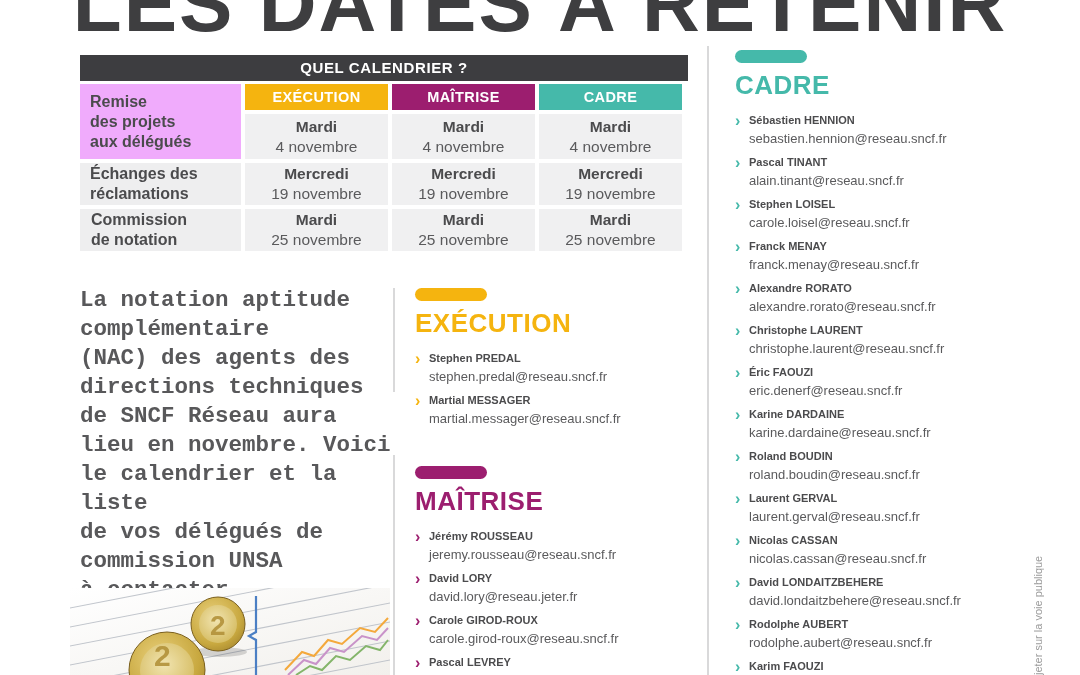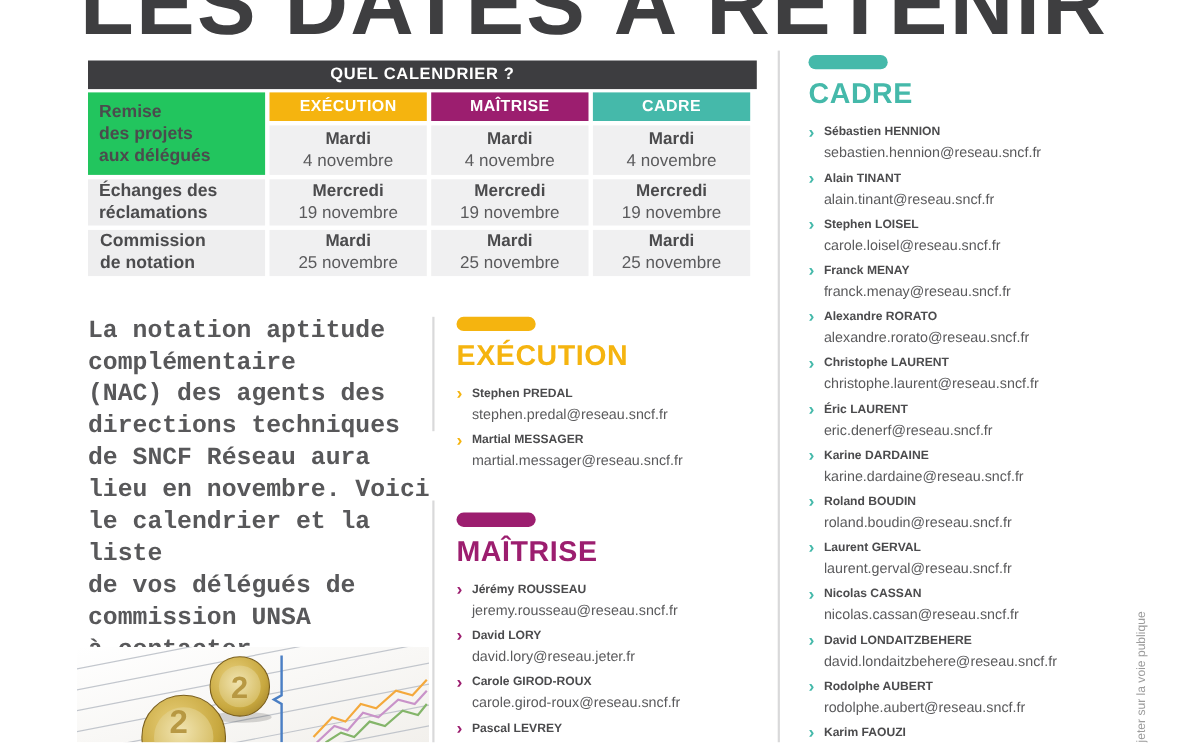--- a/index.html
+++ b/index.html
@@ -33,21 +33,21 @@
   }
   .colhdr {
     color:#ffffff; font-weight:700; font-size:14.5px; letter-spacing:0.4px;
     display:flex; align-items:center; justify-content:center;
   }
   .lbl {
     background:#eeeeef; color:#4b4b4d; font-weight:700; font-size:16px;
     line-height:20px; display:flex; align-items:center; padding-left:10px;
     white-space:pre-line;
   }
-  .lbl.first { background:#22c55e; grid-row:1/3; grid-column:1; }
+  .lbl.first { background:#f0abfc; grid-row:1/3; grid-column:1; }
   .datecell {
     background:#f0f0f1; text-align:center;
     display:flex; flex-direction:column; justify-content:center;
   }
   .datecell .day { font-weight:700; color:#4b4b4d; font-size:15.5px; line-height:20px; }
   .datecell .dt  { color:#5a5a5c; font-size:15.5px; line-height:20px; }
 
   
   .intro {
     position:absolute; left:80px; top:286px; width:320px;
@@ -261,21 +261,21 @@
         <div class="member">
           <div class="chev" style="color: rgb(69, 185, 170);">›</div>
           <div class="mtext">
             <div class="mname">Sébastien HENNION</div>
             <div class="memail">sebastien.hennion@reseau.sncf.fr</div>
           </div>
         </div>
         <div class="member">
           <div class="chev" style="color: rgb(69, 185, 170);">›</div>
           <div class="mtext">
-            <div class="mname">Alain TINANT</div>
+            <div class="mname">Pascal TINANT</div>
             <div class="memail">alain.tinant@reseau.sncf.fr</div>
           </div>
         </div>
         <div class="member">
           <div class="chev" style="color: rgb(69, 185, 170);">›</div>
           <div class="mtext">
             <div class="mname">Stephen LOISEL</div>
             <div class="memail">carole.loisel@reseau.sncf.fr</div>
           </div>
         </div>
@@ -296,21 +296,21 @@
         <div class="member">
           <div class="chev" style="color: rgb(69, 185, 170);">›</div>
           <div class="mtext">
             <div class="mname">Christophe LAURENT</div>
             <div class="memail">christophe.laurent@reseau.sncf.fr</div>
           </div>
         </div>
         <div class="member">
           <div class="chev" style="color: rgb(69, 185, 170);">›</div>
           <div class="mtext">
-            <div class="mname">Éric LAURENT</div>
+            <div class="mname">Éric FAOUZI</div>
             <div class="memail">eric.denerf@reseau.sncf.fr</div>
           </div>
         </div>
         <div class="member">
           <div class="chev" style="color: rgb(69, 185, 170);">›</div>
           <div class="mtext">
             <div class="mname">Karine DARDAINE</div>
             <div class="memail">karine.dardaine@reseau.sncf.fr</div>
           </div>
         </div>

